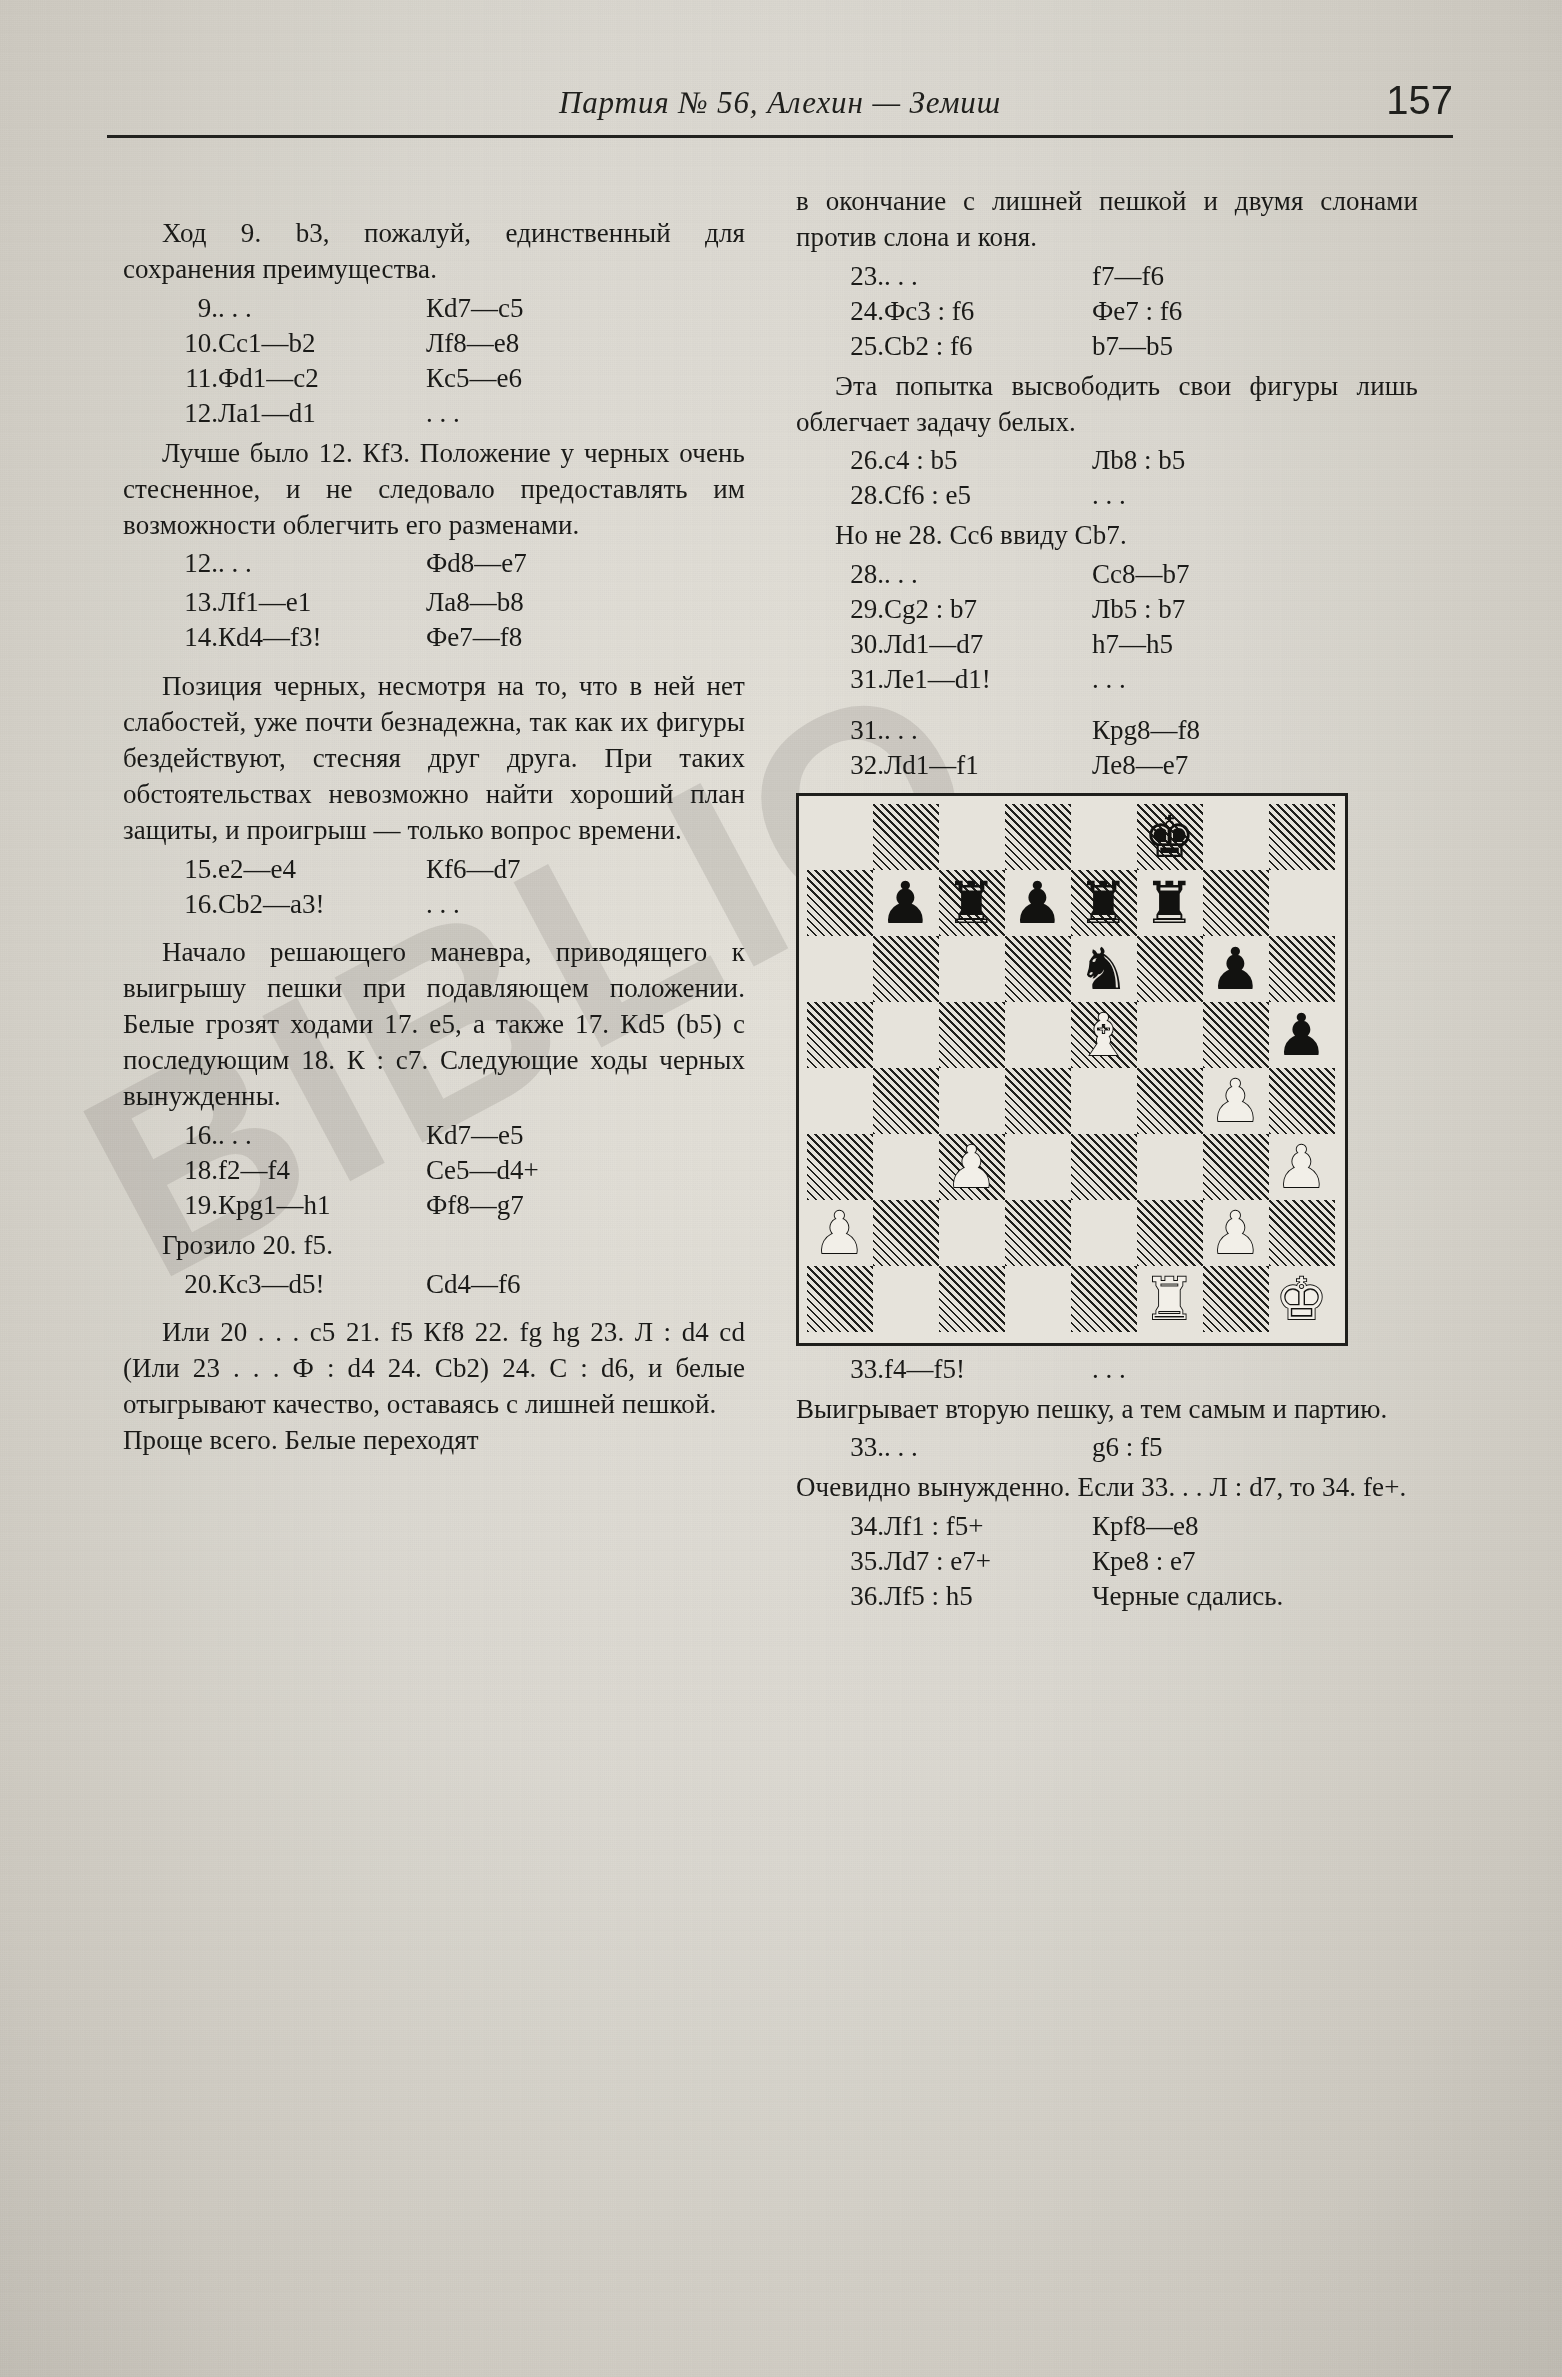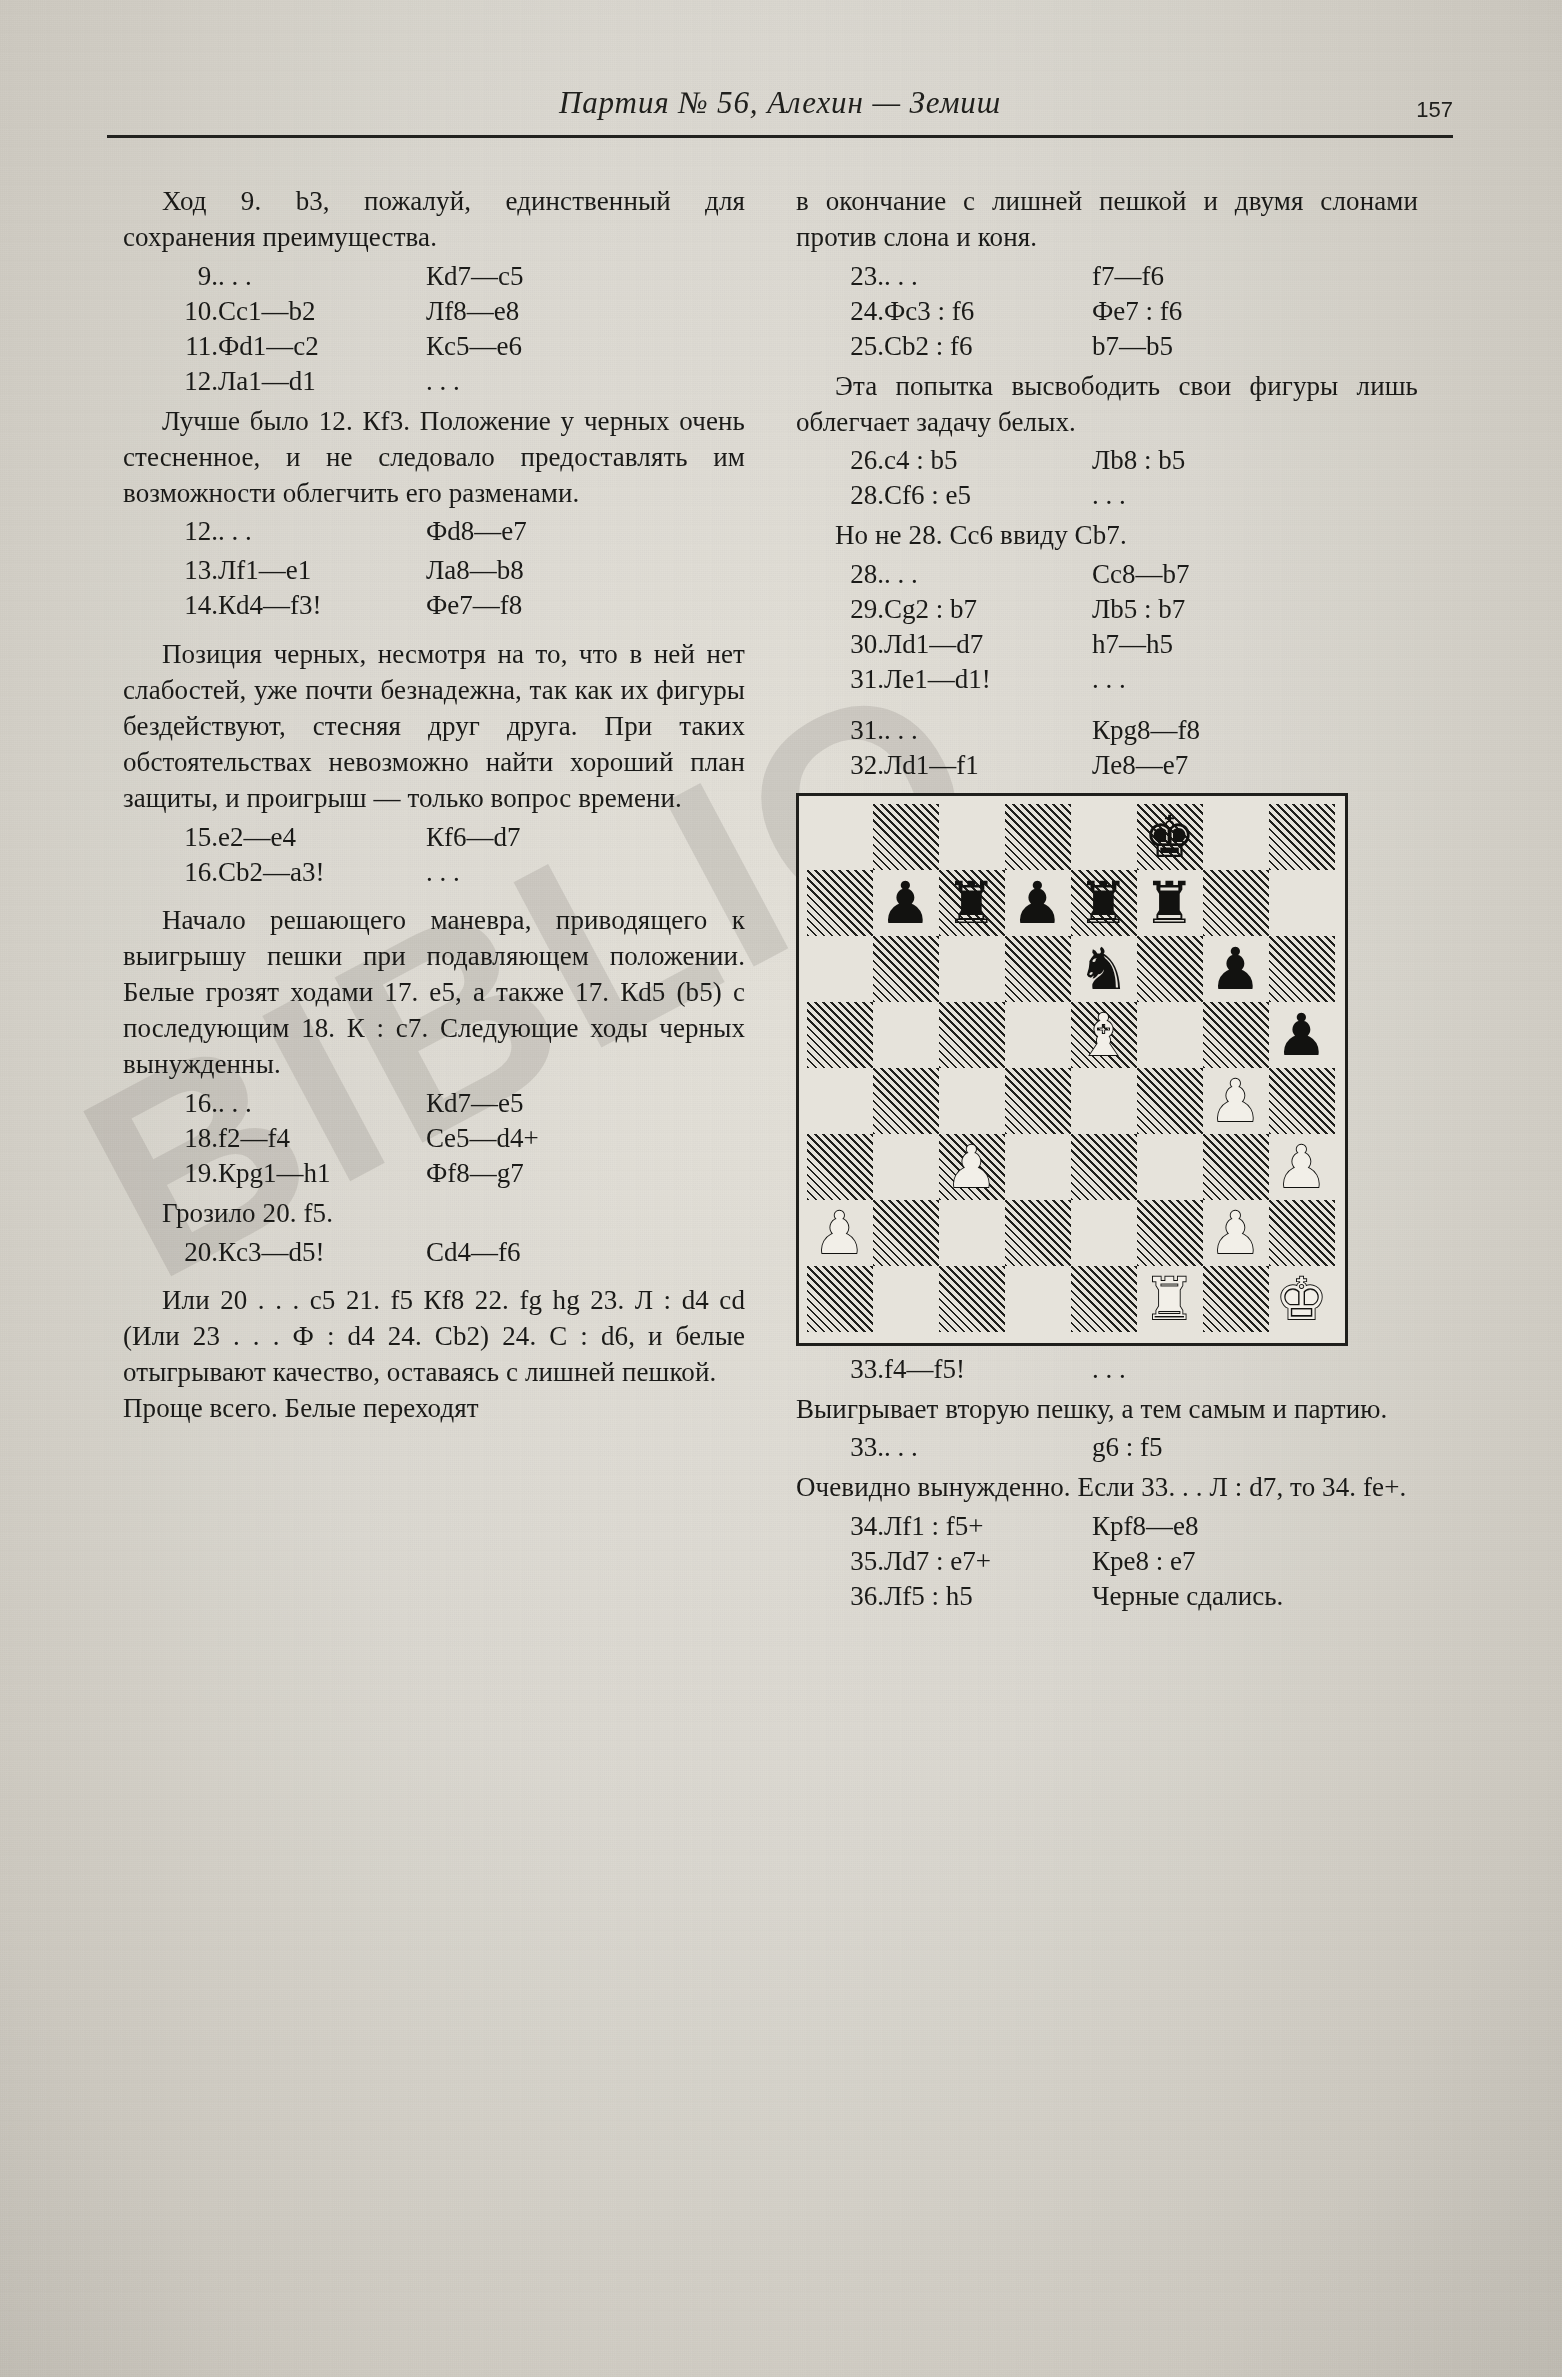--- a/index.html
+++ b/index.html
@@ -58,38 +58,38 @@
   .header-title {
     font-style: italic;
     font-size: 31px;
     letter-spacing: 0.9px;
     color:#20201d;
     white-space: nowrap;
   }
   .page-number {
     position:absolute;
     right: 0; bottom: 1.3px;
-    font-size: 22px;
+    font-size: 40px;
     font-family: "Liberation Sans", sans-serif;
     color:#20201d;
   }
   .rule {
     margin-top: 11.4px;
     height: 2.5px;
     background: #22221f;
     width: 100%;
   }
 
   
   .col {
     position:absolute;
     top: 183px;
     width: 622px;
   }
-  .col-left { left: 123px; }
+  .col-left { left: 123px; margin-top: 32px; }
   .col-right { left: 796px; }
 
   p.par {
     margin: 0 0 0 0;
     font-size: 27px;
     line-height: 36px;
     text-align: justify;
     text-justify: inter-word;
     letter-spacing: 0.1px;
     -webkit-hyphens: none;

